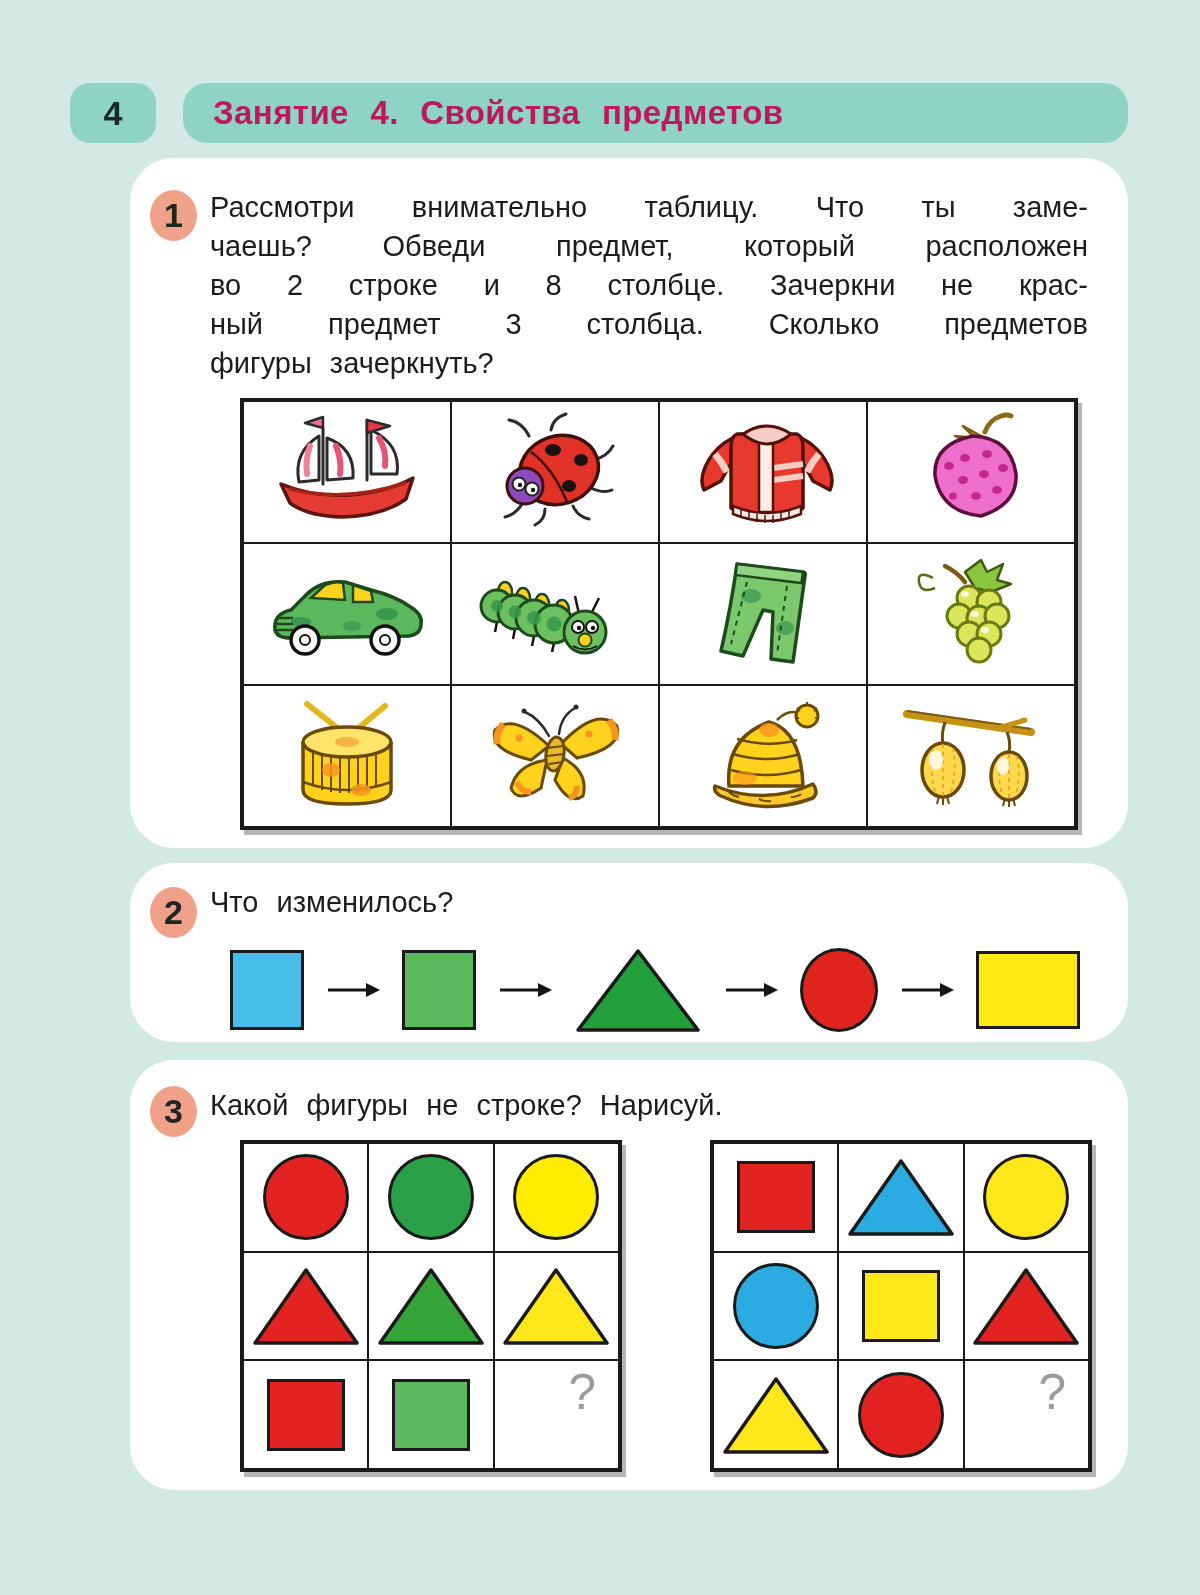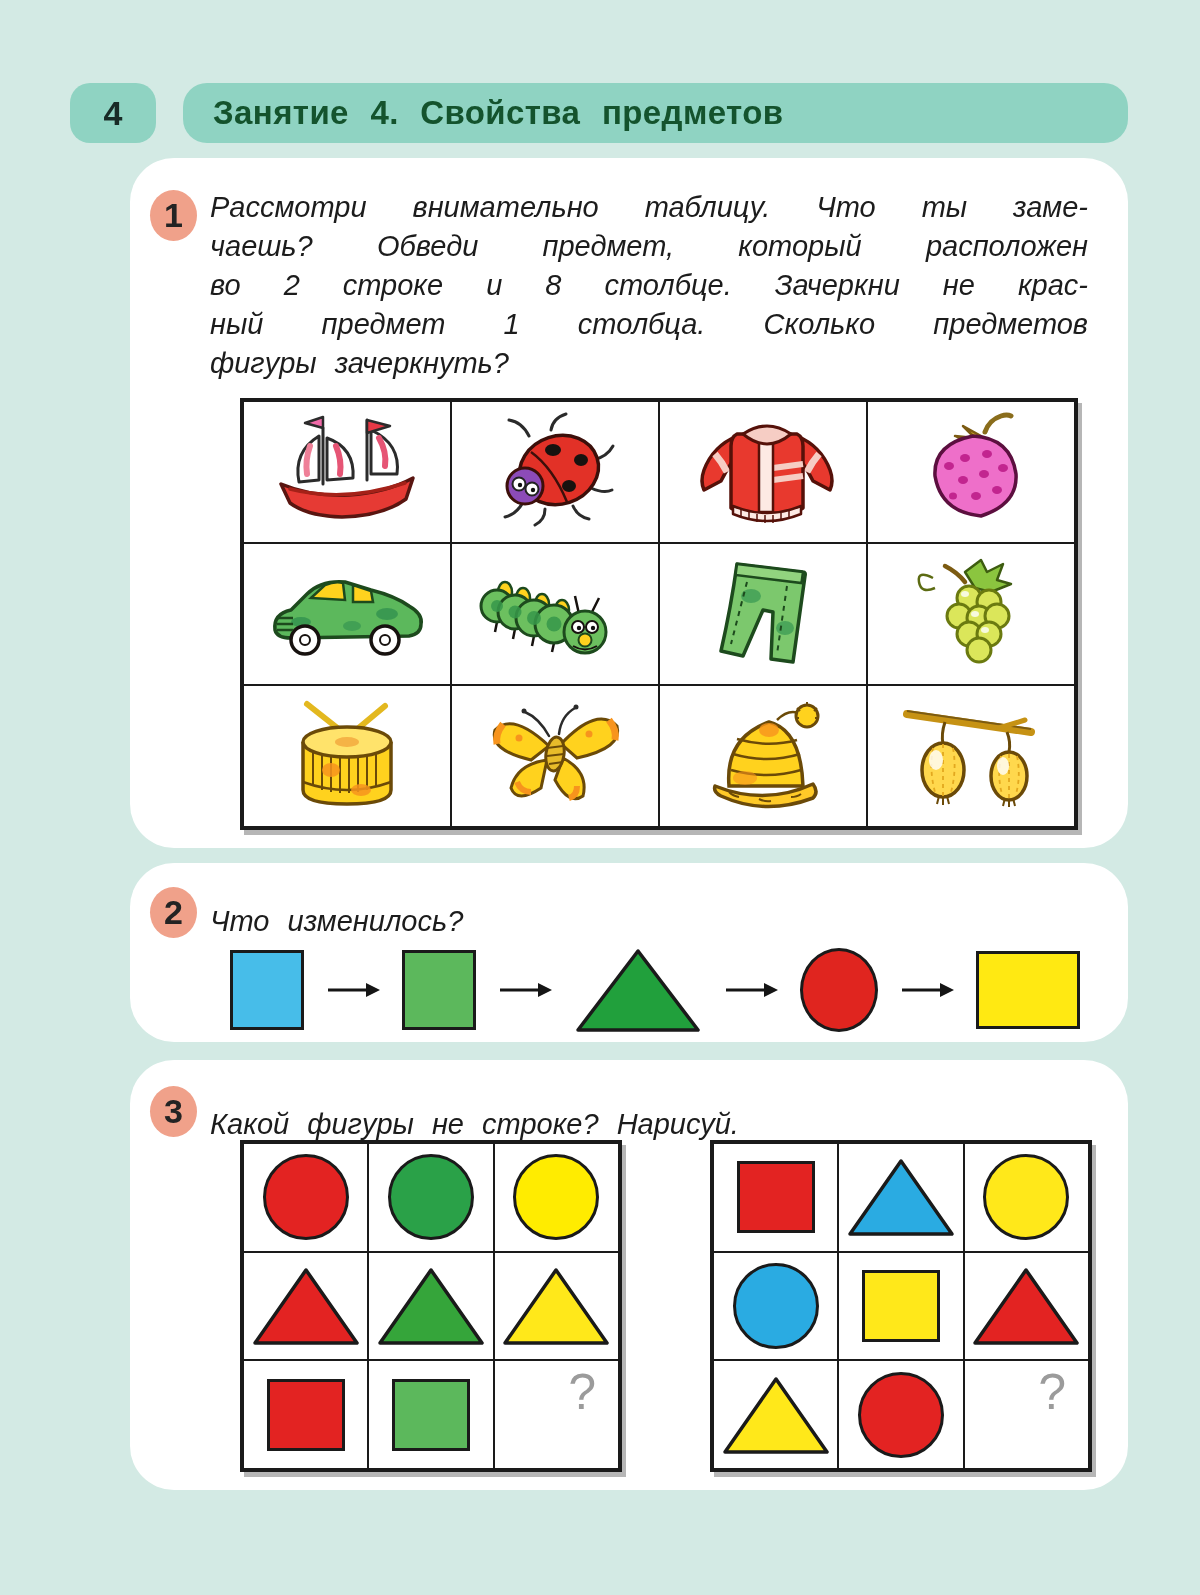--- a/index.html
+++ b/index.html
@@ -5,39 +5,39 @@
   html,body{margin:0;padding:0;}
   .page{position:relative;width:1200px;height:1595px;background:#d3eae4;
         font-family:"Liberation Sans",sans-serif;color:#1c1c1c;overflow:hidden;}
 
   
   .pagenum{position:absolute;left:70px;top:83px;width:86px;height:60px;background:#8fd3c2;
            border-radius:20px;display:flex;align-items:center;justify-content:center;
            font-size:34px;font-weight:bold;color:#182b26;}
   .titlepill{position:absolute;left:183px;top:83px;width:945px;height:60px;background:#8fd3c2;
              border-radius:24px;display:flex;align-items:center;}
-  .titlepill span{padding-left:30px;font-size:33px;font-weight:bold;color:#14532d;
+  .titlepill span{padding-left:30px;font-size:33px;font-weight:bold;color:#be185d;
                   word-spacing:12px;letter-spacing:.4px;}
 
   
   .card{position:absolute;left:130px;width:998px;background:#ffffff;border-radius:44px;}
   #card1{top:158px;height:690px;}
   #card2{top:863px;height:179px;}
   #card3{top:1060px;height:430px;}
 
   .tbadge{position:absolute;left:20px;width:47px;height:51px;border-radius:50%;background:#f0a18a;
           display:flex;align-items:center;justify-content:center;
           font-size:34px;font-weight:bold;color:#232323;}
   #card1 .tbadge{top:32px;} #card2 .tbadge{top:24px;} #card3 .tbadge{top:26px;}
 
-  .task-text{position:absolute;left:80px;font-size:29px;line-height:39px;color:#1c1c1c;font-style:italic;}
+  .task-text{position:absolute;left:80px;font-size:29px;line-height:39px;color:#1c1c1c;}
   #t1text{top:30px;width:878px;}
   .jl{text-align:justify;text-align-last:justify;}
   .jl-last{text-align:left;word-spacing:10px;}
-  .heading{word-spacing:10px;margin-top:19px;}
+  .heading{word-spacing:10px;}
   #card2 .task-text{top:20px;} #card3 .task-text{top:26px;}
 
   
   .ptable{position:absolute;left:110px;top:240px;width:832px;height:426px;
           display:grid;grid-template-columns:repeat(4,1fr);grid-template-rows:repeat(3,1fr);
           border:3px solid #1a1a1a;background:#fff;box-shadow:4px 5px 0 #b6b6b6;}
   .pcell{border:1.5px solid #1a1a1a;display:flex;align-items:center;justify-content:center;overflow:hidden;}
 
   
   .seqrow{position:absolute;left:100px;top:84px;height:86px;display:flex;align-items:center;gap:22px;}
@@ -63,21 +63,21 @@
   </div>
 
   <section class="card" id="card1">
     <div class="tbadge">
       <span>1</span>
     </div>
     <div class="task-text" id="t1text">
       <div class="jl">Рассмотри внимательно таблицу. Что ты заме-</div>
       <div class="jl">чаешь? Обведи предмет, который расположен</div>
       <div class="jl">во 2 строке и 8 столбце. Зачеркни не крас-</div>
-      <div class="jl">ный предмет 1 столбца. Сколько предметов</div>
+      <div class="jl">ный предмет 3 столбца. Сколько предметов</div>
       <div class="jl-last">фигуры зачеркнуть?</div>
     </div>
 
     <div class="ptable">
 
       <div class="pcell">
         <svg width="180" height="124" viewBox="0 0 180 124">
           <g stroke-linecap="round" stroke-linejoin="round">
             <line x1="66" y1="18" x2="66" y2="74" stroke="#2b2b2b" stroke-width="3"></line>
             <line x1="110" y1="10" x2="110" y2="70" stroke="#2b2b2b" stroke-width="3"></line>

